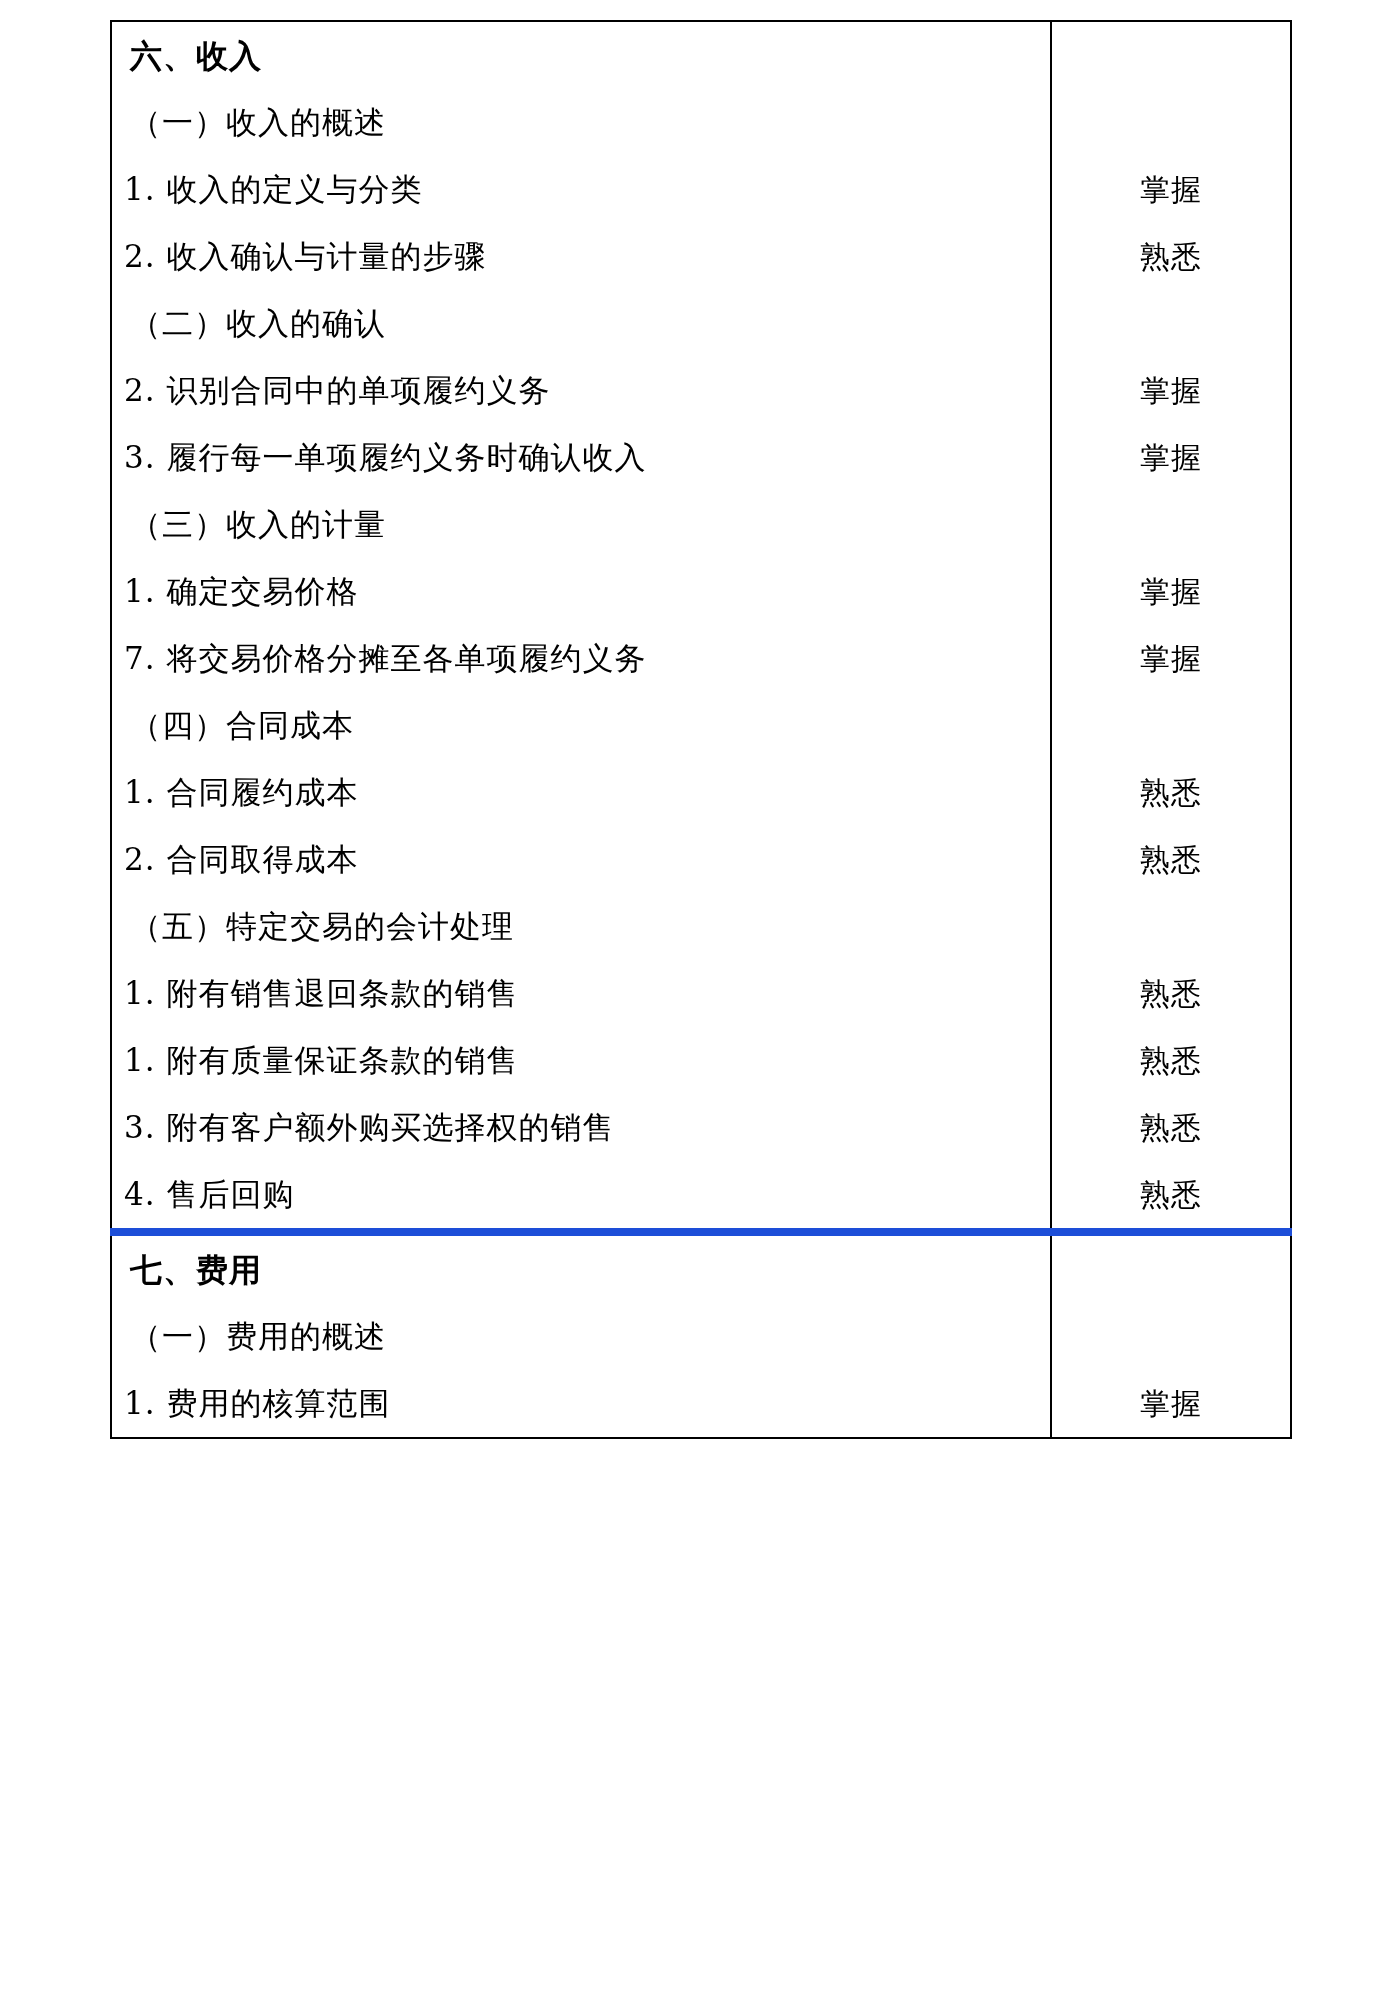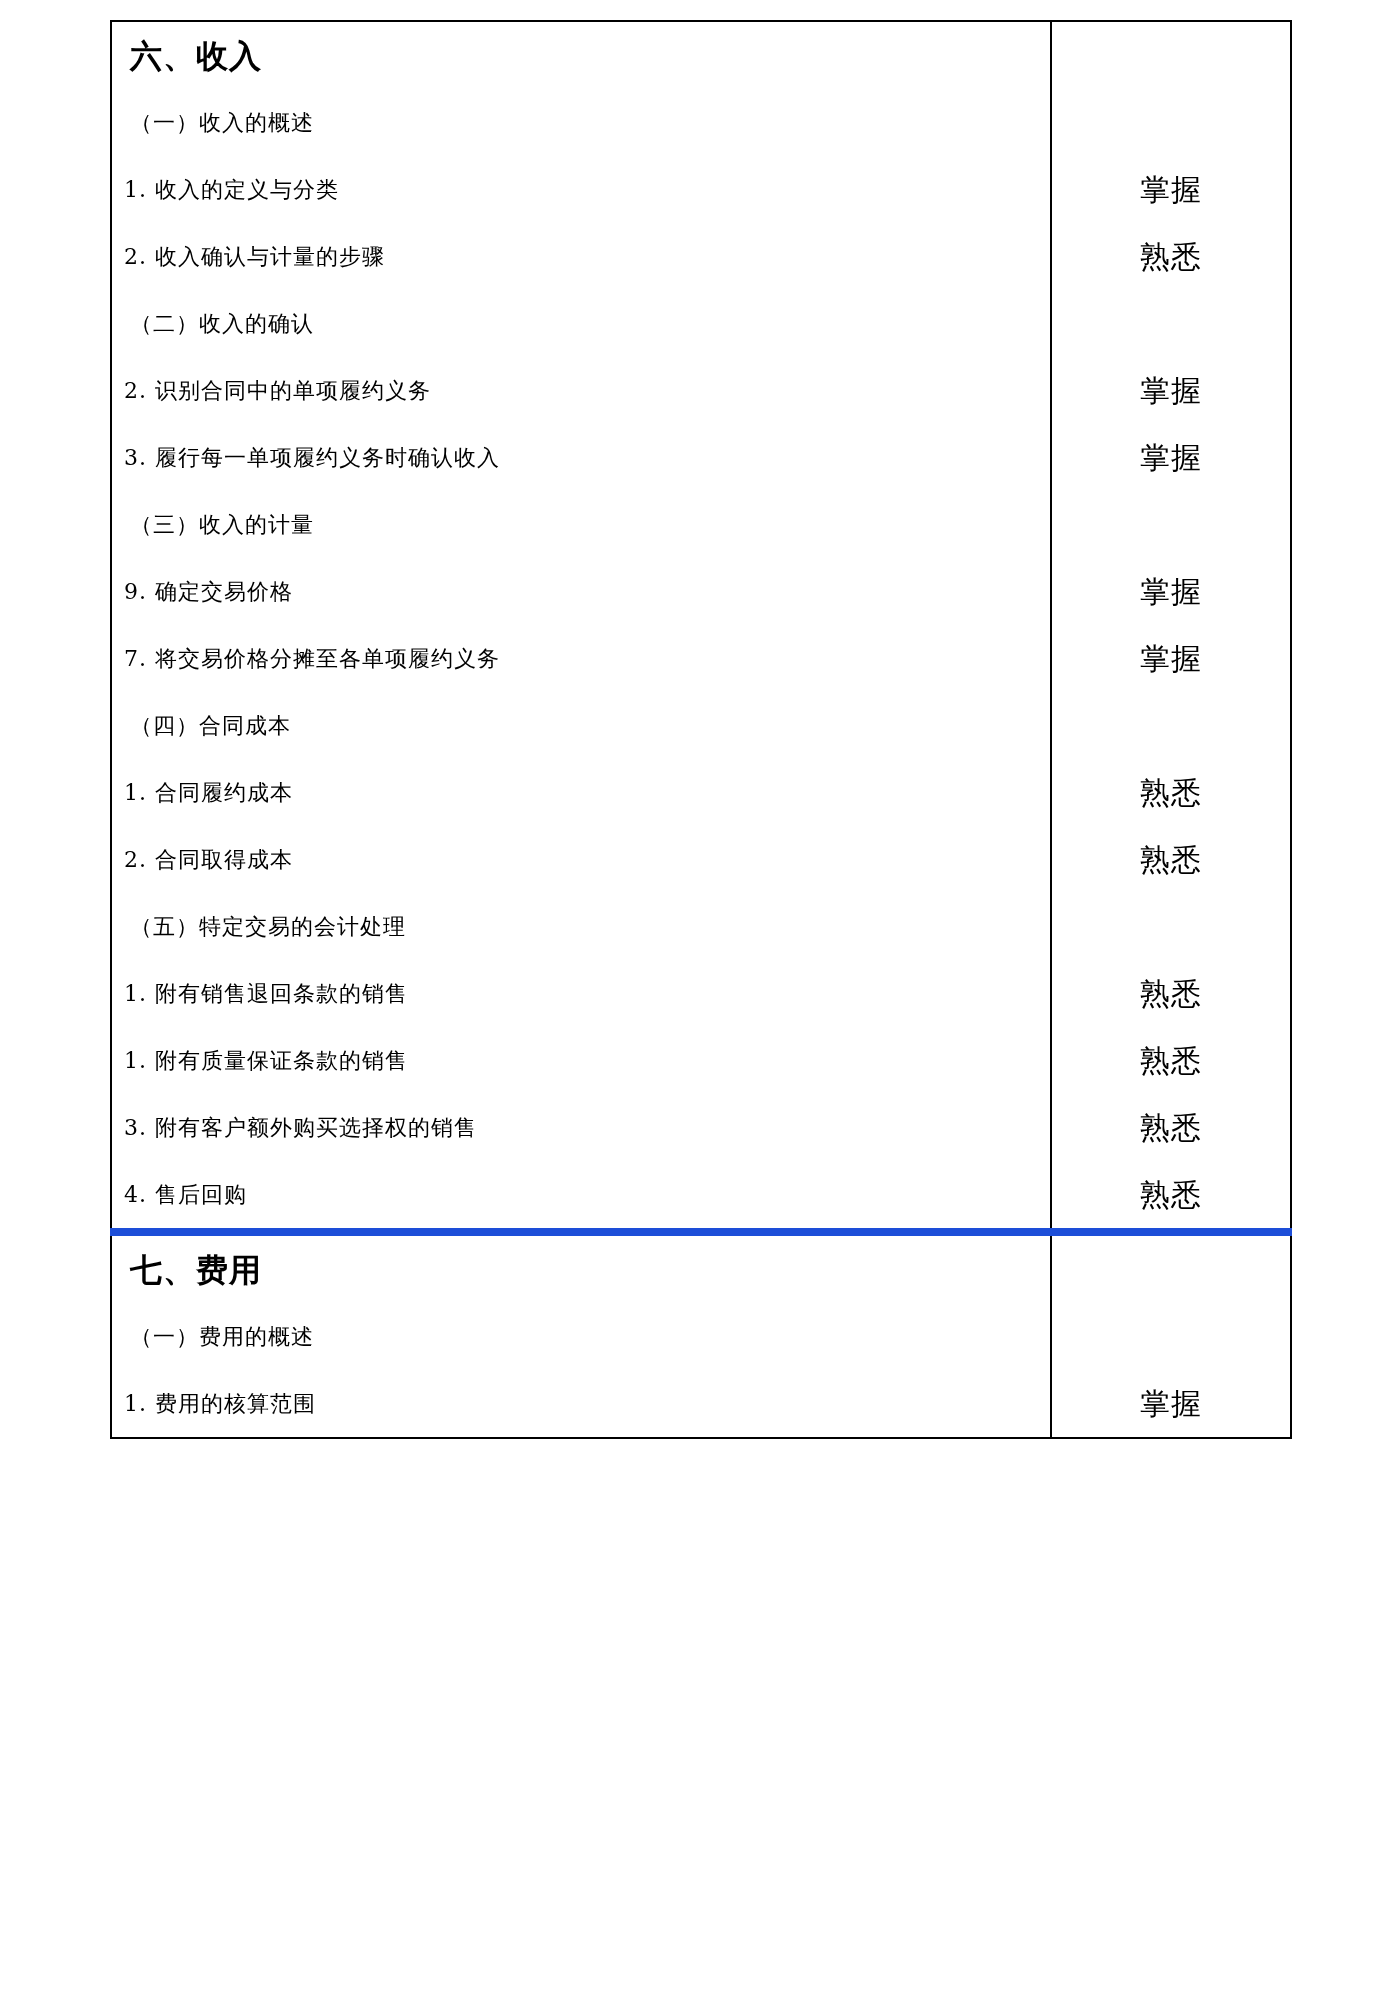--- a/index.html
+++ b/index.html
@@ -44,21 +44,21 @@
   tr.row.first td {
     border-top: 2px solid #000000;
   }
   tr.row.sec-start td {
     border-top: 8px solid #1d4ed8;
   }
   tr.row.last td {
     border-bottom: 2px solid #000000;
   }
   .txt {
-    font-size: 22px;
+    font-size: 31px;
     line-height: 1.0;
     letter-spacing: 1px;
     white-space: nowrap;
   }
   .heading {
     font-weight: bold;
     font-size: 32px;
     padding-left: 18px;
   }
   .sub {
@@ -115,21 +115,21 @@
         </tr>
         <tr class="row">
           <td class="item"><span class="txt num">3. 履行每一单项履约义务时确认收入</span></td>
           <td class="level"><span class="txt">掌握</span></td>
         </tr>
         <tr class="row">
           <td class="item"><span class="txt sub">（三）收入的计量</span></td>
           <td class="level"><span class="txt"></span></td>
         </tr>
         <tr class="row">
-          <td class="item"><span class="txt num">9. 确定交易价格</span></td>
+          <td class="item"><span class="txt num">1. 确定交易价格</span></td>
           <td class="level"><span class="txt">掌握</span></td>
         </tr>
         <tr class="row">
           <td class="item"><span class="txt num">7. 将交易价格分摊至各单项履约义务</span></td>
           <td class="level"><span class="txt">掌握</span></td>
         </tr>
         <tr class="row">
           <td class="item"><span class="txt sub">（四）合同成本</span></td>
           <td class="level"><span class="txt"></span></td>
         </tr>

